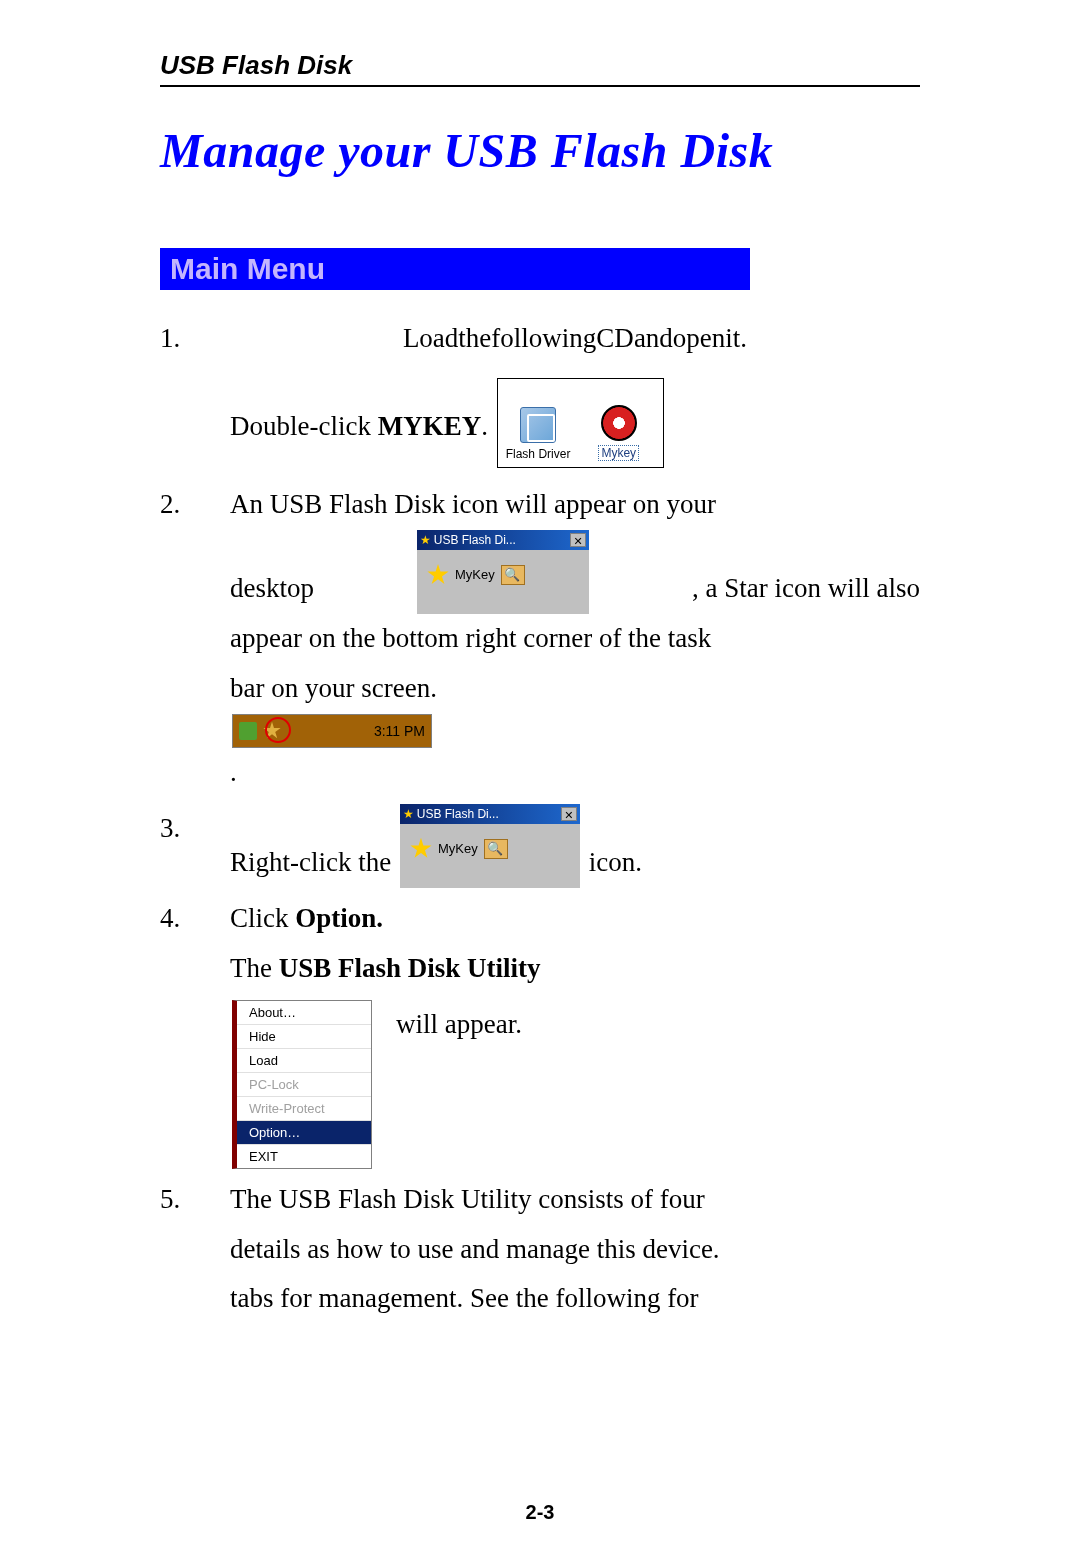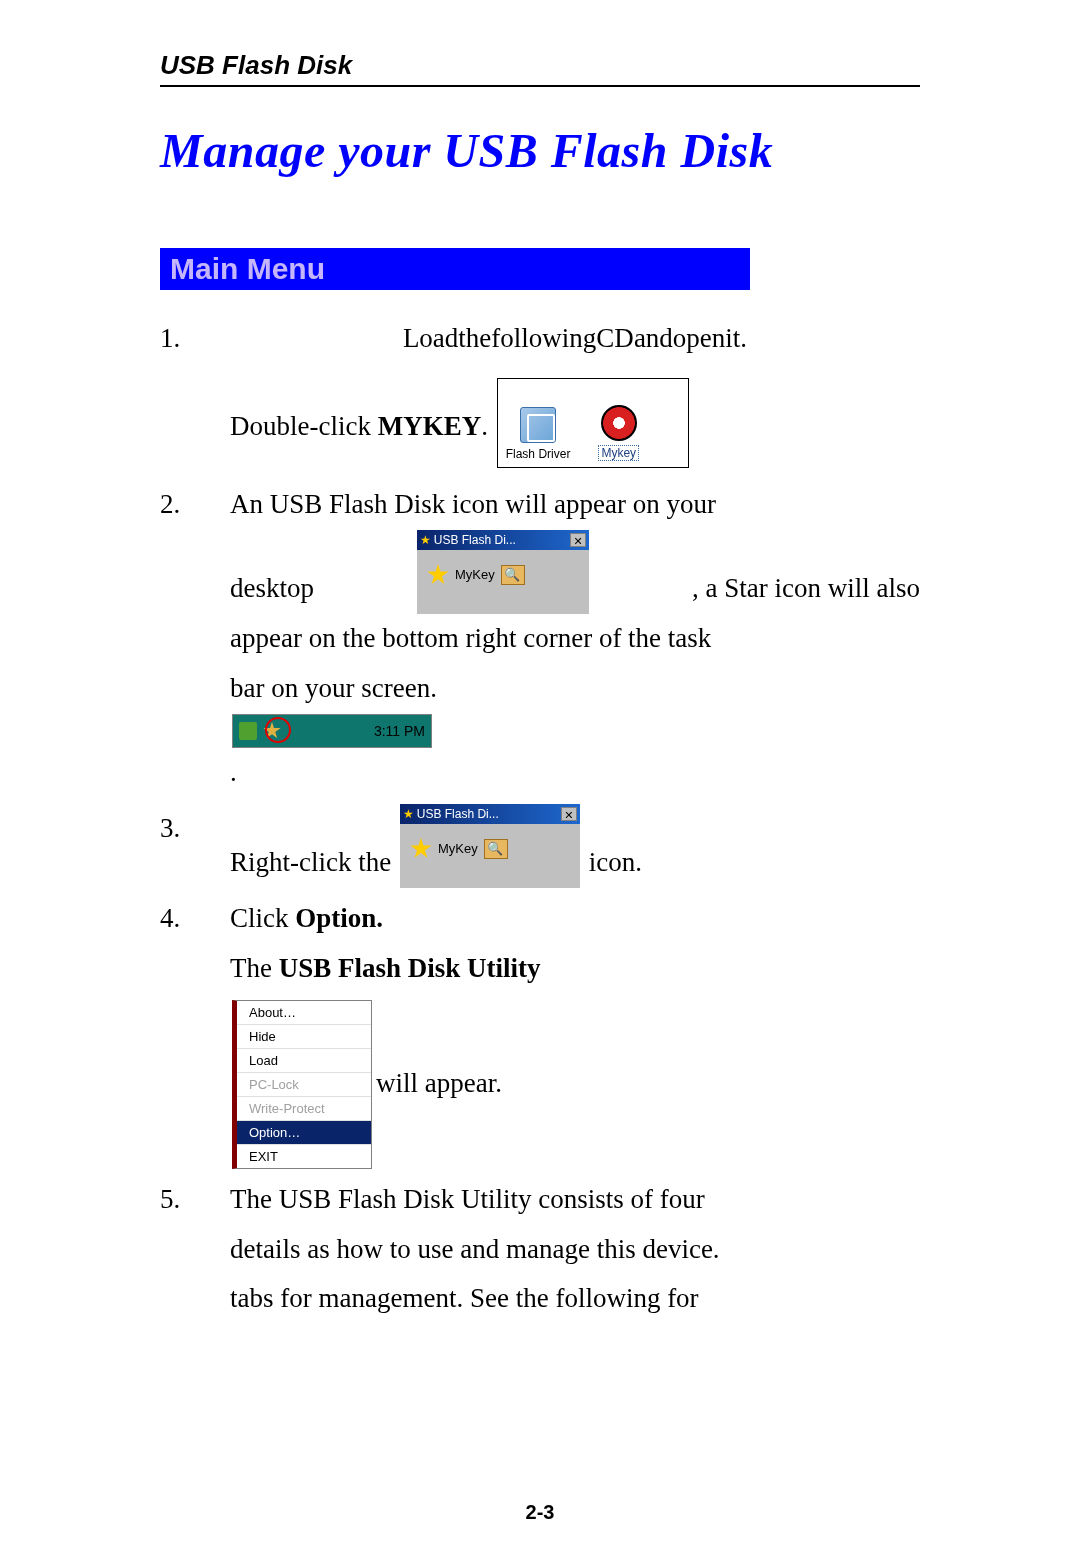--- a/index.html
+++ b/index.html
@@ -69,21 +69,21 @@
     background: #fff;
     border: 1.5px solid #000;
     font-family: Tahoma, Arial, sans-serif;
     font-size: 13px;
     padding: 6px 8px;
     margin: 0 2px;
     line-height: normal;
     text-align: left;
   }
   .fig-cd {
-    width: 192px;
+    width: 167px;
     height: 90px;
     position: relative;
     top: -6px;
   }
   .fig-cd-row { display: flex; gap: 28px; align-items: flex-end; height:100%;}
   .cd-item { display:flex; flex-direction:column; align-items:center; gap:4px; font-size:12px;}
   .cd-icon1 {
     width: 36px; height: 36px; background: linear-gradient(135deg,#a8c8e8,#6aa5d8);
     border: 1px solid #3a6ea8; border-radius: 3px; position: relative;
   }
@@ -114,21 +114,21 @@
     background: #ffcc00;
     clip-path: polygon(50% 0%, 61% 35%, 98% 35%, 68% 57%, 79% 91%, 50% 70%, 21% 91%, 32% 57%, 2% 35%, 39% 35%);
   }
   .mykey-text { font-size:13px;}
   .magnify {
     background:#e8b860; border:1px solid #a07020; width:24px; height:20px;
     display:flex; align-items:center; justify-content:center; font-size:13px;
   }
 
   .fig-tray {
-    width: 200px; height: 34px; background:#0f766e; border:1.5px solid #808080;
+    width: 200px; height: 34px; background:#a16207; border:1.5px solid #808080;
     display:flex; align-items:center; gap:6px; padding:0 6px; font-size:14px;
     vertical-align: middle;
   }
   .tray-icon { width:18px; height:18px; background:#50a030; border-radius:2px;}
   .tray-star {
     width:18px; height:18px; position:relative;
   }
   .tray-star::before{
     content:""; position:absolute; inset:0; background:#e0b040;
     clip-path: polygon(50% 0%, 61% 35%, 98% 35%, 68% 57%, 79% 91%, 50% 70%, 21% 91%, 32% 57%, 2% 35%, 39% 35%);
@@ -256,21 +256,21 @@
     </div>
   </li>
 
   <li>
     <div class="num">4.</div>
     <div class="body justify">
       <div style="display:flex; justify-content:space-between;flex-direction:column;">
         <span><span>Click </span><span class="bold">Option.</span></span>
         <span><span> The </span><span class="bold">USB Flash Disk Utility</span></span>
       </div>
-      <div style="display:flex; align-items:center; gap:2px; margin-top:6px;">
+      <div style="display:flex; align-items:flex-start; gap:22px; margin-top:6px;">
         <span class="fig fig-menu">
           <div class="menu-item">About…</div>
           <div class="menu-item">Hide</div>
           <div class="menu-item">Load</div>
           <div class="menu-item disabled">PC-Lock</div>
           <div class="menu-item disabled">Write-Protect</div>
           <div class="menu-item selected">Option…</div>
           <div class="menu-item">EXIT</div>
         </span>
         <span>will appear.</span>

